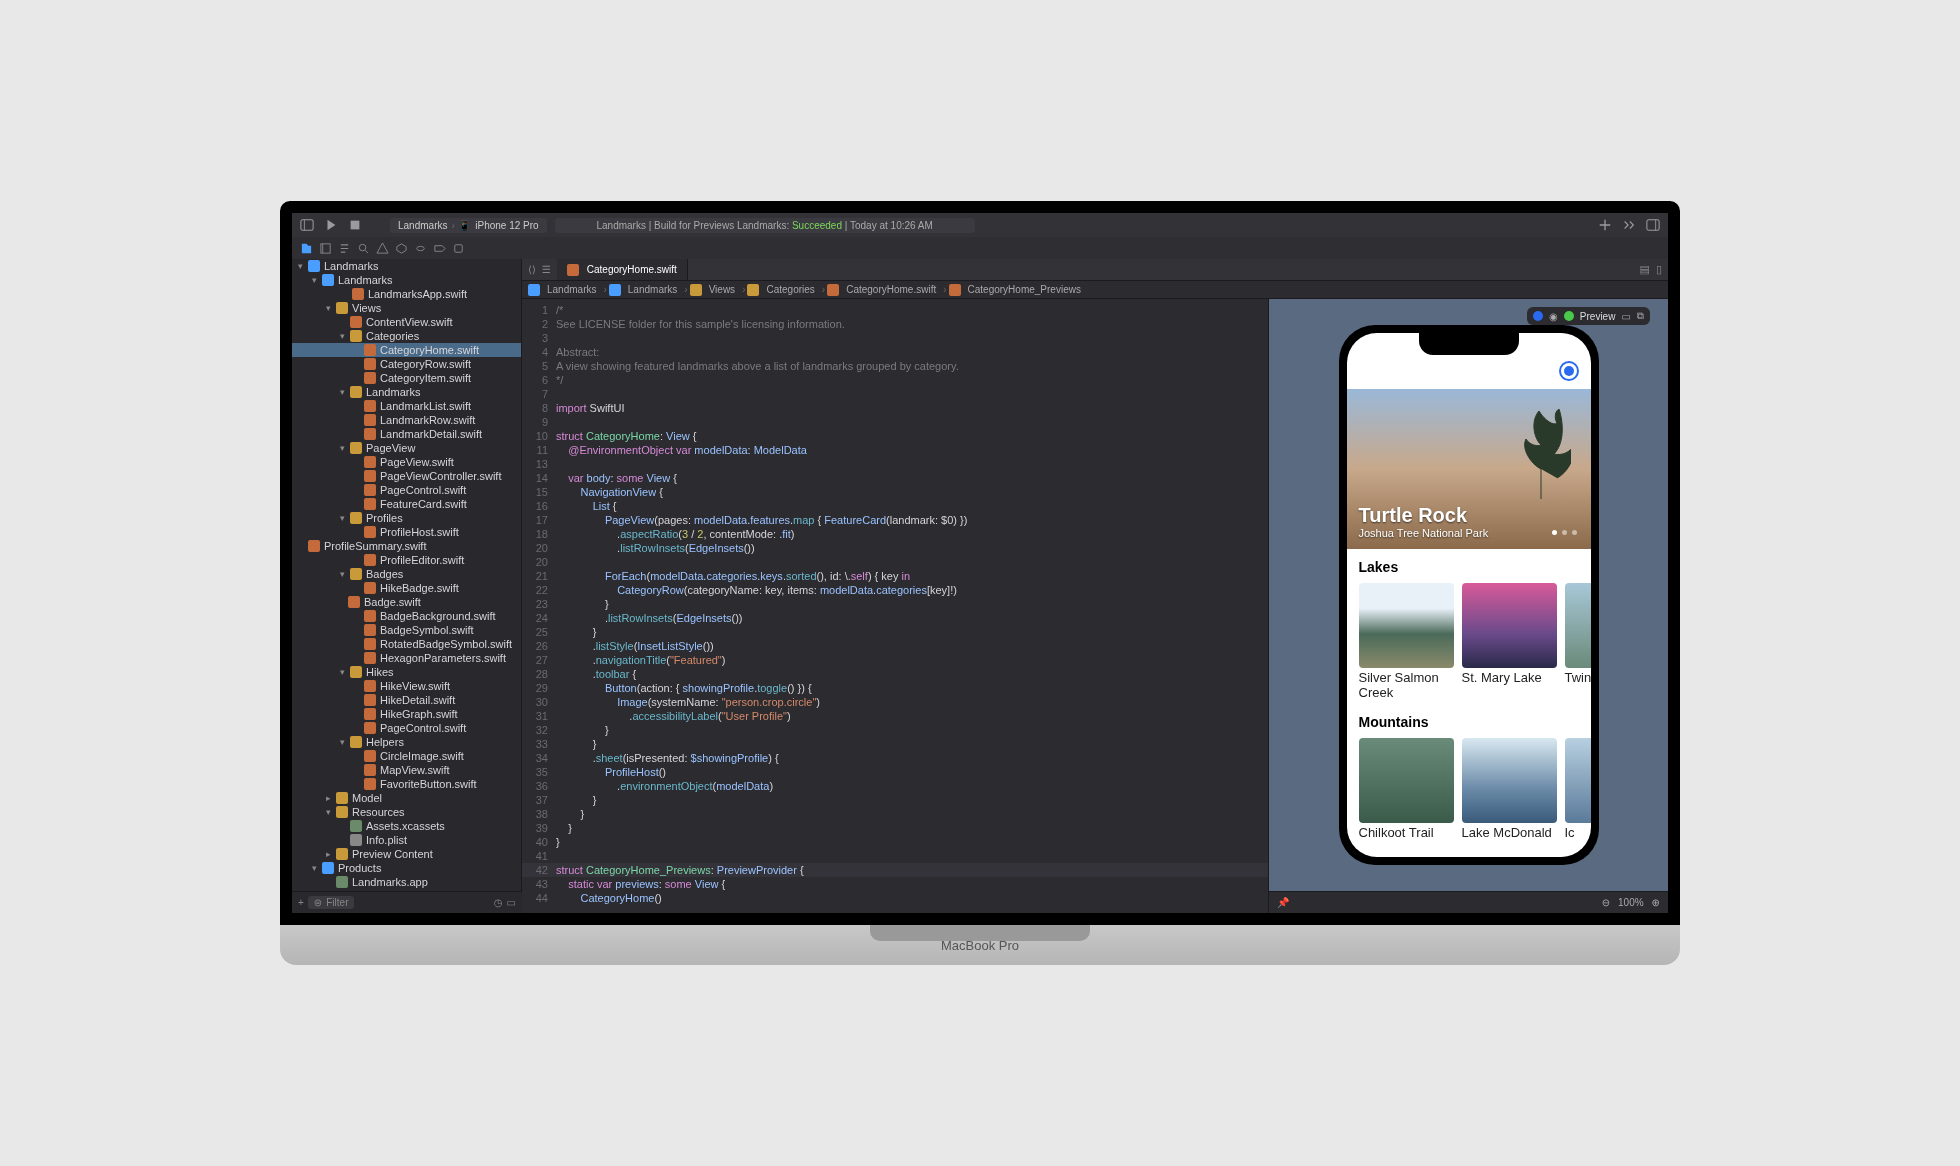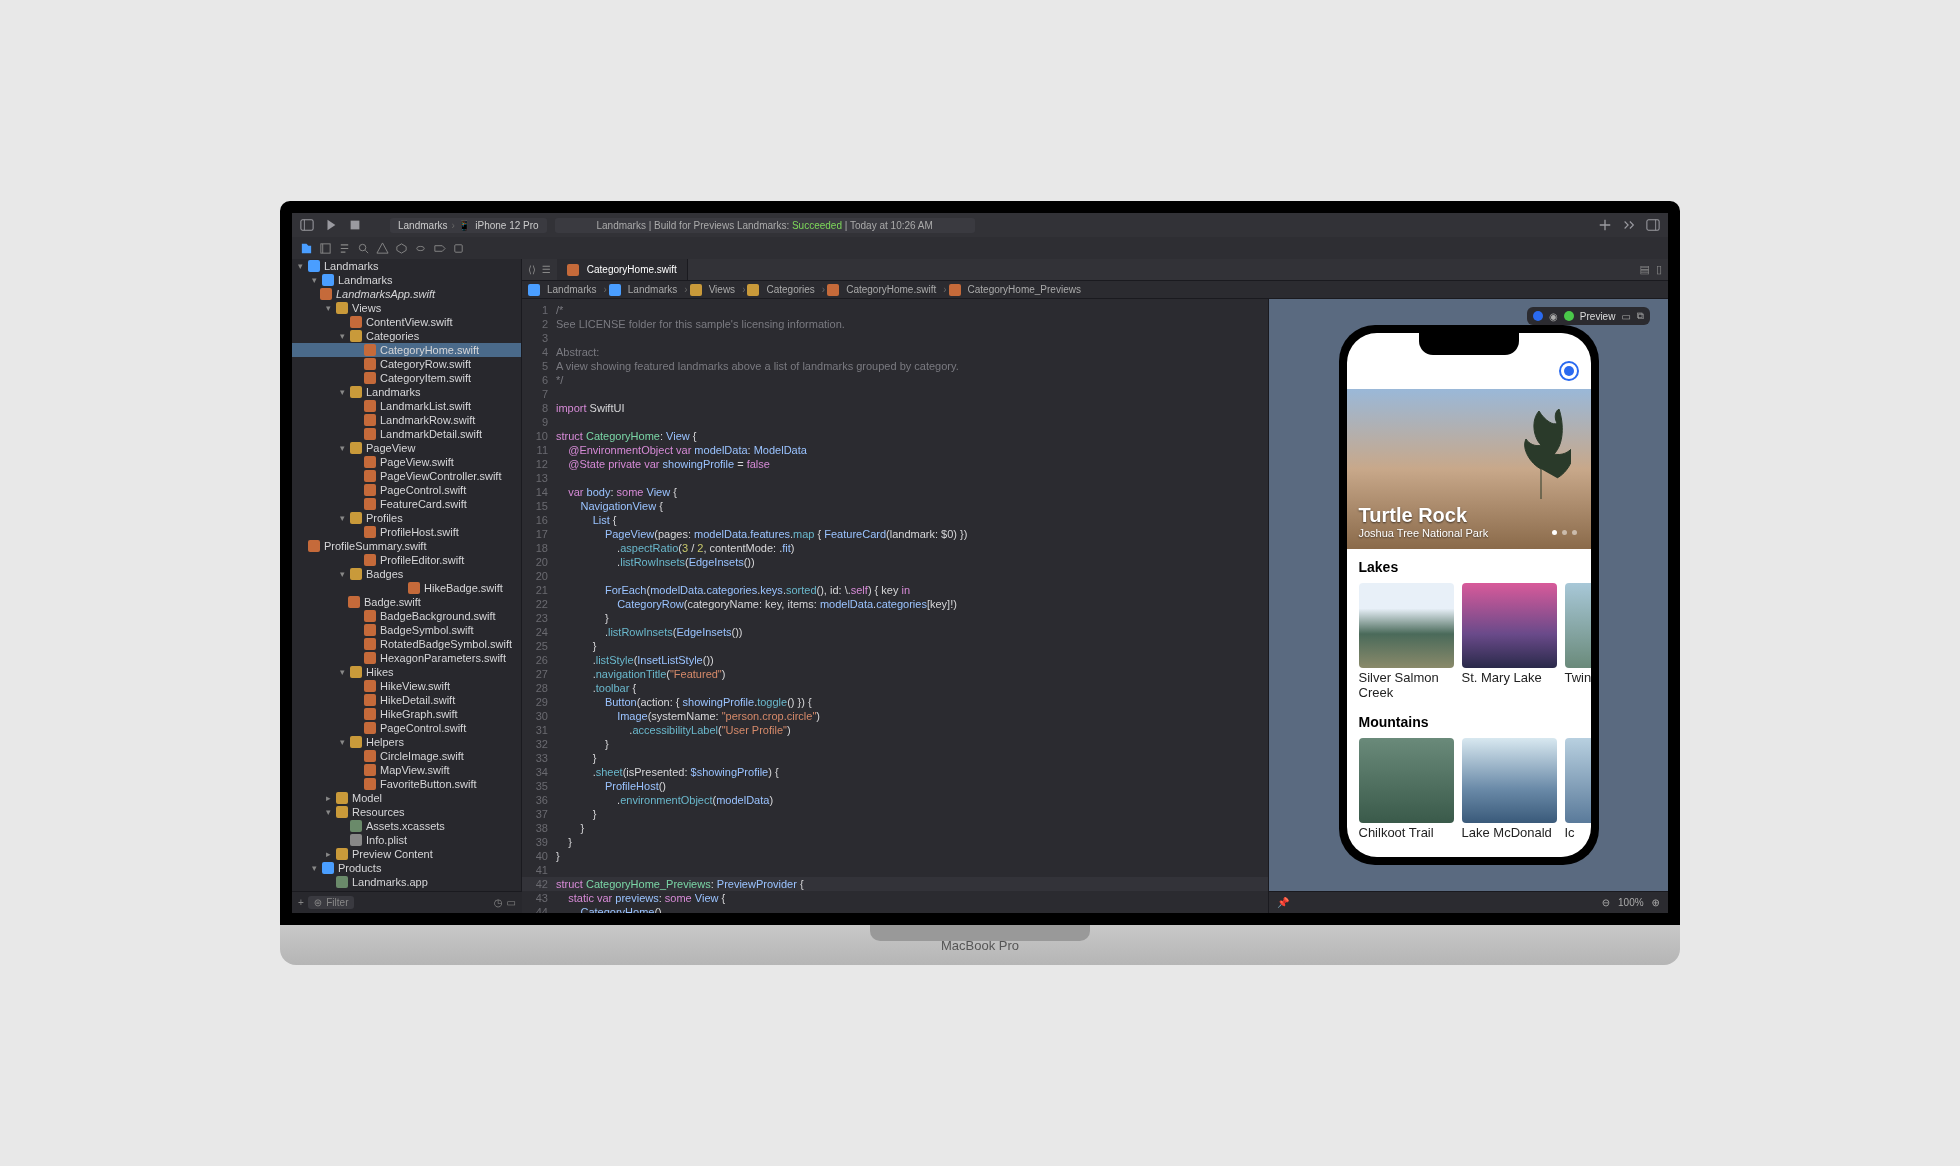--- a/index.html
+++ b/index.html
@@ -234,21 +234,21 @@
               <div class="tree-row" style="padding-left: 6px;">
                 <span class="disclosure">▾</span>
                 <span class="ficon proj"></span>
                 <span>Landmarks</span>
               </div>
               <div class="tree-row" style="padding-left: 20px;">
                 <span class="disclosure">▾</span>
                 <span class="ficon folder"></span>
                 <span>Landmarks</span>
               </div>
-              <div class="tree-row" style="padding-left: 18px; font-style: italic;">
+              <div class="tree-row" style="padding-left: 50px;">
                 <span class="disclosure"></span>
                 <span class="ficon swift"></span>
                 <span>LandmarksApp.swift</span>
               </div>
               <div class="tree-row" style="padding-left: 34px;">
                 <span class="disclosure">▾</span>
                 <span class="ficon folder yellow"></span>
                 <span>Views</span>
               </div>
               <div class="tree-row" style="padding-left: 48px;">
@@ -339,21 +339,21 @@
               <div class="tree-row" style="padding-left: 62px;">
                 <span class="disclosure"></span>
                 <span class="ficon swift"></span>
                 <span>ProfileEditor.swift</span>
               </div>
               <div class="tree-row" style="padding-left: 48px;">
                 <span class="disclosure">▾</span>
                 <span class="ficon folder yellow"></span>
                 <span>Badges</span>
               </div>
-              <div class="tree-row" style="padding-left: 62px; margin-left: 44px;">
+              <div class="tree-row" style="padding-left: 62px;">
                 <span class="disclosure"></span>
                 <span class="ficon swift"></span>
                 <span>HikeBadge.swift</span>
               </div>
               <div class="tree-row" style="padding-left: 46px;">
                 <span class="disclosure"></span>
                 <span class="ficon swift"></span>
                 <span>Badge.swift</span>
               </div>
               <div class="tree-row" style="padding-left: 62px;">
@@ -518,21 +518,20 @@
                 <div class="cl"><span class="ln">2</span><span class="ct"><span class="c-cm">See LICENSE folder for this sample's licensing information.</span></span></div>
                 <div class="cl"><span class="ln">3</span><span class="ct"></span></div>
                 <div class="cl"><span class="ln">4</span><span class="ct"><span class="c-cm">Abstract:</span></span></div>
                 <div class="cl"><span class="ln">5</span><span class="ct"><span class="c-cm">A view showing featured landmarks above a list of landmarks grouped by category.</span></span></div>
                 <div class="cl"><span class="ln">6</span><span class="ct"><span class="c-cm">*/</span></span></div>
                 <div class="cl"><span class="ln">7</span><span class="ct"></span></div>
                 <div class="cl"><span class="ln">8</span><span class="ct"><span class="c-kw">import</span> SwiftUI</span></div>
                 <div class="cl"><span class="ln">9</span><span class="ct"></span></div>
                 <div class="cl"><span class="ln">10</span><span class="ct"><span class="c-kw">struct</span> <span class="c-ty">CategoryHome</span>: <span class="c-ty2">View</span> {</span></div>
                 <div class="cl"><span class="ln">11</span><span class="ct">    <span class="c-kw">@EnvironmentObject</span> <span class="c-kw">var</span> <span class="c-id">modelData</span>: <span class="c-ty2">ModelData</span></span></div>
-                <div class="cl"><span class="ln">12</span><span class="ct">    <span class="c-kw">@State</span> <span class="c-kw">private var</span> <span class="c-id">showingProfile</span> = <span class="c-kw">false</span></span></div>
                 <div class="cl"><span class="ln">13</span><span class="ct"></span></div>
                 <div class="cl"><span class="ln">14</span><span class="ct">    <span class="c-kw">var</span> <span class="c-id">body</span>: <span class="c-kw">some</span> <span class="c-ty2">View</span> {</span></div>
                 <div class="cl"><span class="ln">15</span><span class="ct">        <span class="c-ty2">NavigationView</span> {</span></div>
                 <div class="cl"><span class="ln">16</span><span class="ct">            <span class="c-ty2">List</span> {</span></div>
                 <div class="cl"><span class="ln">17</span><span class="ct">                <span class="c-ty2">PageView</span>(pages: <span class="c-id">modelData</span>.<span class="c-id">features</span>.<span class="c-fn">map</span> { <span class="c-ty2">FeatureCard</span>(landmark: $0) })</span></div>
                 <div class="cl"><span class="ln">18</span><span class="ct">                    .<span class="c-fn">aspectRatio</span>(<span class="c-num">3</span> / <span class="c-num">2</span>, contentMode: .<span class="c-id">fit</span>)</span></div>
                 <div class="cl"><span class="ln">20</span><span class="ct">                    .<span class="c-fn">listRowInsets</span>(<span class="c-ty2">EdgeInsets</span>())</span></div>
                 <div class="cl"><span class="ln">20</span><span class="ct"></span></div>
                 <div class="cl"><span class="ln">21</span><span class="ct">                <span class="c-ty2">ForEach</span>(<span class="c-id">modelData</span>.<span class="c-id">categories</span>.<span class="c-id">keys</span>.<span class="c-fn">sorted</span>(), id: \.<span class="c-kw">self</span>) { key <span class="c-kw">in</span></span></div>
                 <div class="cl"><span class="ln">22</span><span class="ct">                    <span class="c-ty2">CategoryRow</span>(categoryName: key, items: <span class="c-id">modelData</span>.<span class="c-id">categories</span>[key]!)</span></div>

